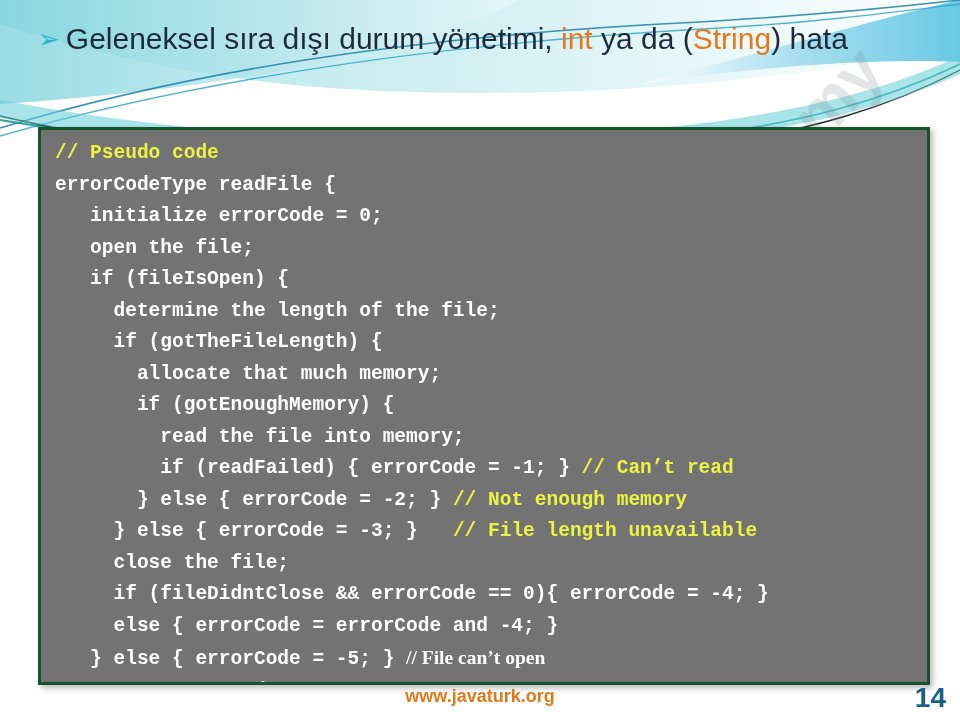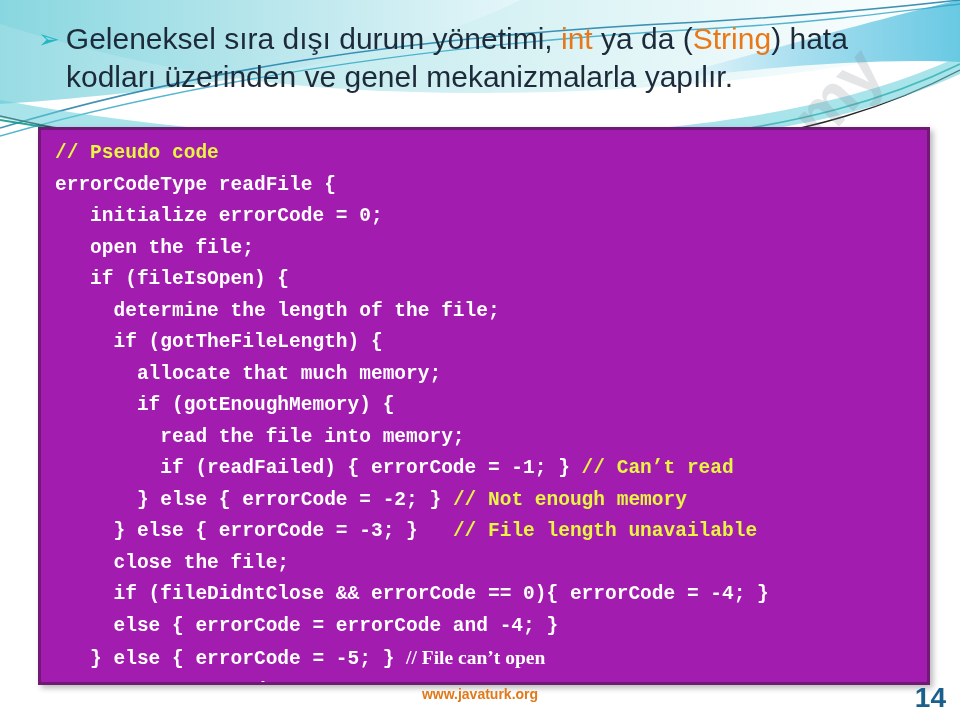--- a/index.html
+++ b/index.html
@@ -88,22 +88,22 @@
   }
   .kw-orange { color: #e8791a; }
 
   
   #code-panel {
     position: absolute;
     left: 38px;
     top: 127px;
     width: 892px;
     height: 558px;
-    background: #a21caf;
-    border: 3px solid #701a75;
+    background: #737373;
+    border: 3px solid #14532d;
     box-sizing: border-box;
     box-shadow: 3px 3px 6px rgba(0,0,0,0.28);
     z-index: 8;
     overflow: hidden;
   }
   #code-lines {
     position: absolute;
     left: 14px;
     top: 8px;
     right: 4px;
@@ -128,21 +128,21 @@
     height: 28px;
     z-index: 10;
   }
   #footer-url {
     position: absolute;
     left: 0;
     top: 2px;
     width: 960px;
     text-align: center;
     font-family: "Liberation Sans", sans-serif;
-    font-size: 14px;
+    font-size: 18px;
     font-weight: bold;
     color: #e0791a;
   }
   #page-number {
     position: absolute;
     right: 14px;
     top: -2px;
     font-family: "Liberation Sans", sans-serif;
     font-size: 28px;
     font-weight: bold;
@@ -187,21 +187,20 @@
       <path d="M0,100 C200,138 430,150 660,128 C800,114 890,88 960,56 L960,74 C880,110 790,132 650,144 C420,164 180,152 0,118 Z" fill="#63cddb" opacity="0.55"></path>
     </svg>
   </div>
 
   <div id="watermark">
     <div class="wm-text">www.seksoft.academy</div>
   </div>
 
   <div id="title-block">
     <div class="title-line l1"><span id="bullet-arrow">➢</span><span>Geleneksel sıra dışı durum yönetimi, </span><span class="kw-orange">int</span><span> ya da (</span><span class="kw-orange">String</span><span>) hata</span></div>
-    <div class="title-line l2">kodları üzerinden ve genel mekanizmalarla yapılır.</div>
   </div>
 
   <div id="code-panel">
     <div id="code-lines"><div class="cl"><span class="cmt-y">// Pseudo code</span></div><div class="cl"><span>errorCodeType readFile {</span></div><div class="cl"><span>   initialize errorCode = 0;</span></div><div class="cl"><span>   open the file;</span></div><div class="cl"><span>   if (fileIsOpen) {</span></div><div class="cl"><span>     determine the length of the file;</span></div><div class="cl"><span>     if (gotTheFileLength) {</span></div><div class="cl"><span>       allocate that much memory;</span></div><div class="cl"><span>       if (gotEnoughMemory) {</span></div><div class="cl"><span>         read the file into memory;</span></div><div class="cl"><span>         if (readFailed) { errorCode = -1; } </span><span class="cmt-y">// Can’t read</span></div><div class="cl"><span>       } else { errorCode = -2; } </span><span class="cmt-y">// Not enough memory</span></div><div class="cl"><span>     } else { errorCode = -3; }   </span><span class="cmt-y">// File length unavailable</span></div><div class="cl"><span>     close the file;</span></div><div class="cl"><span>     if (fileDidntClose &amp;&amp; errorCode == 0){ errorCode = -4; }</span></div><div class="cl"><span>     else { errorCode = errorCode and -4; }</span></div><div class="cl"><span>   } else { errorCode = -5; } </span><span class="cmt-w">// File can’t open</span></div><div class="cl"><span>   return errorCode;</span></div></div>
   </div>
 
   <div id="footer">
     <div id="footer-url">www.javaturk.org</div>
     <div id="page-number">14</div>
   </div>

